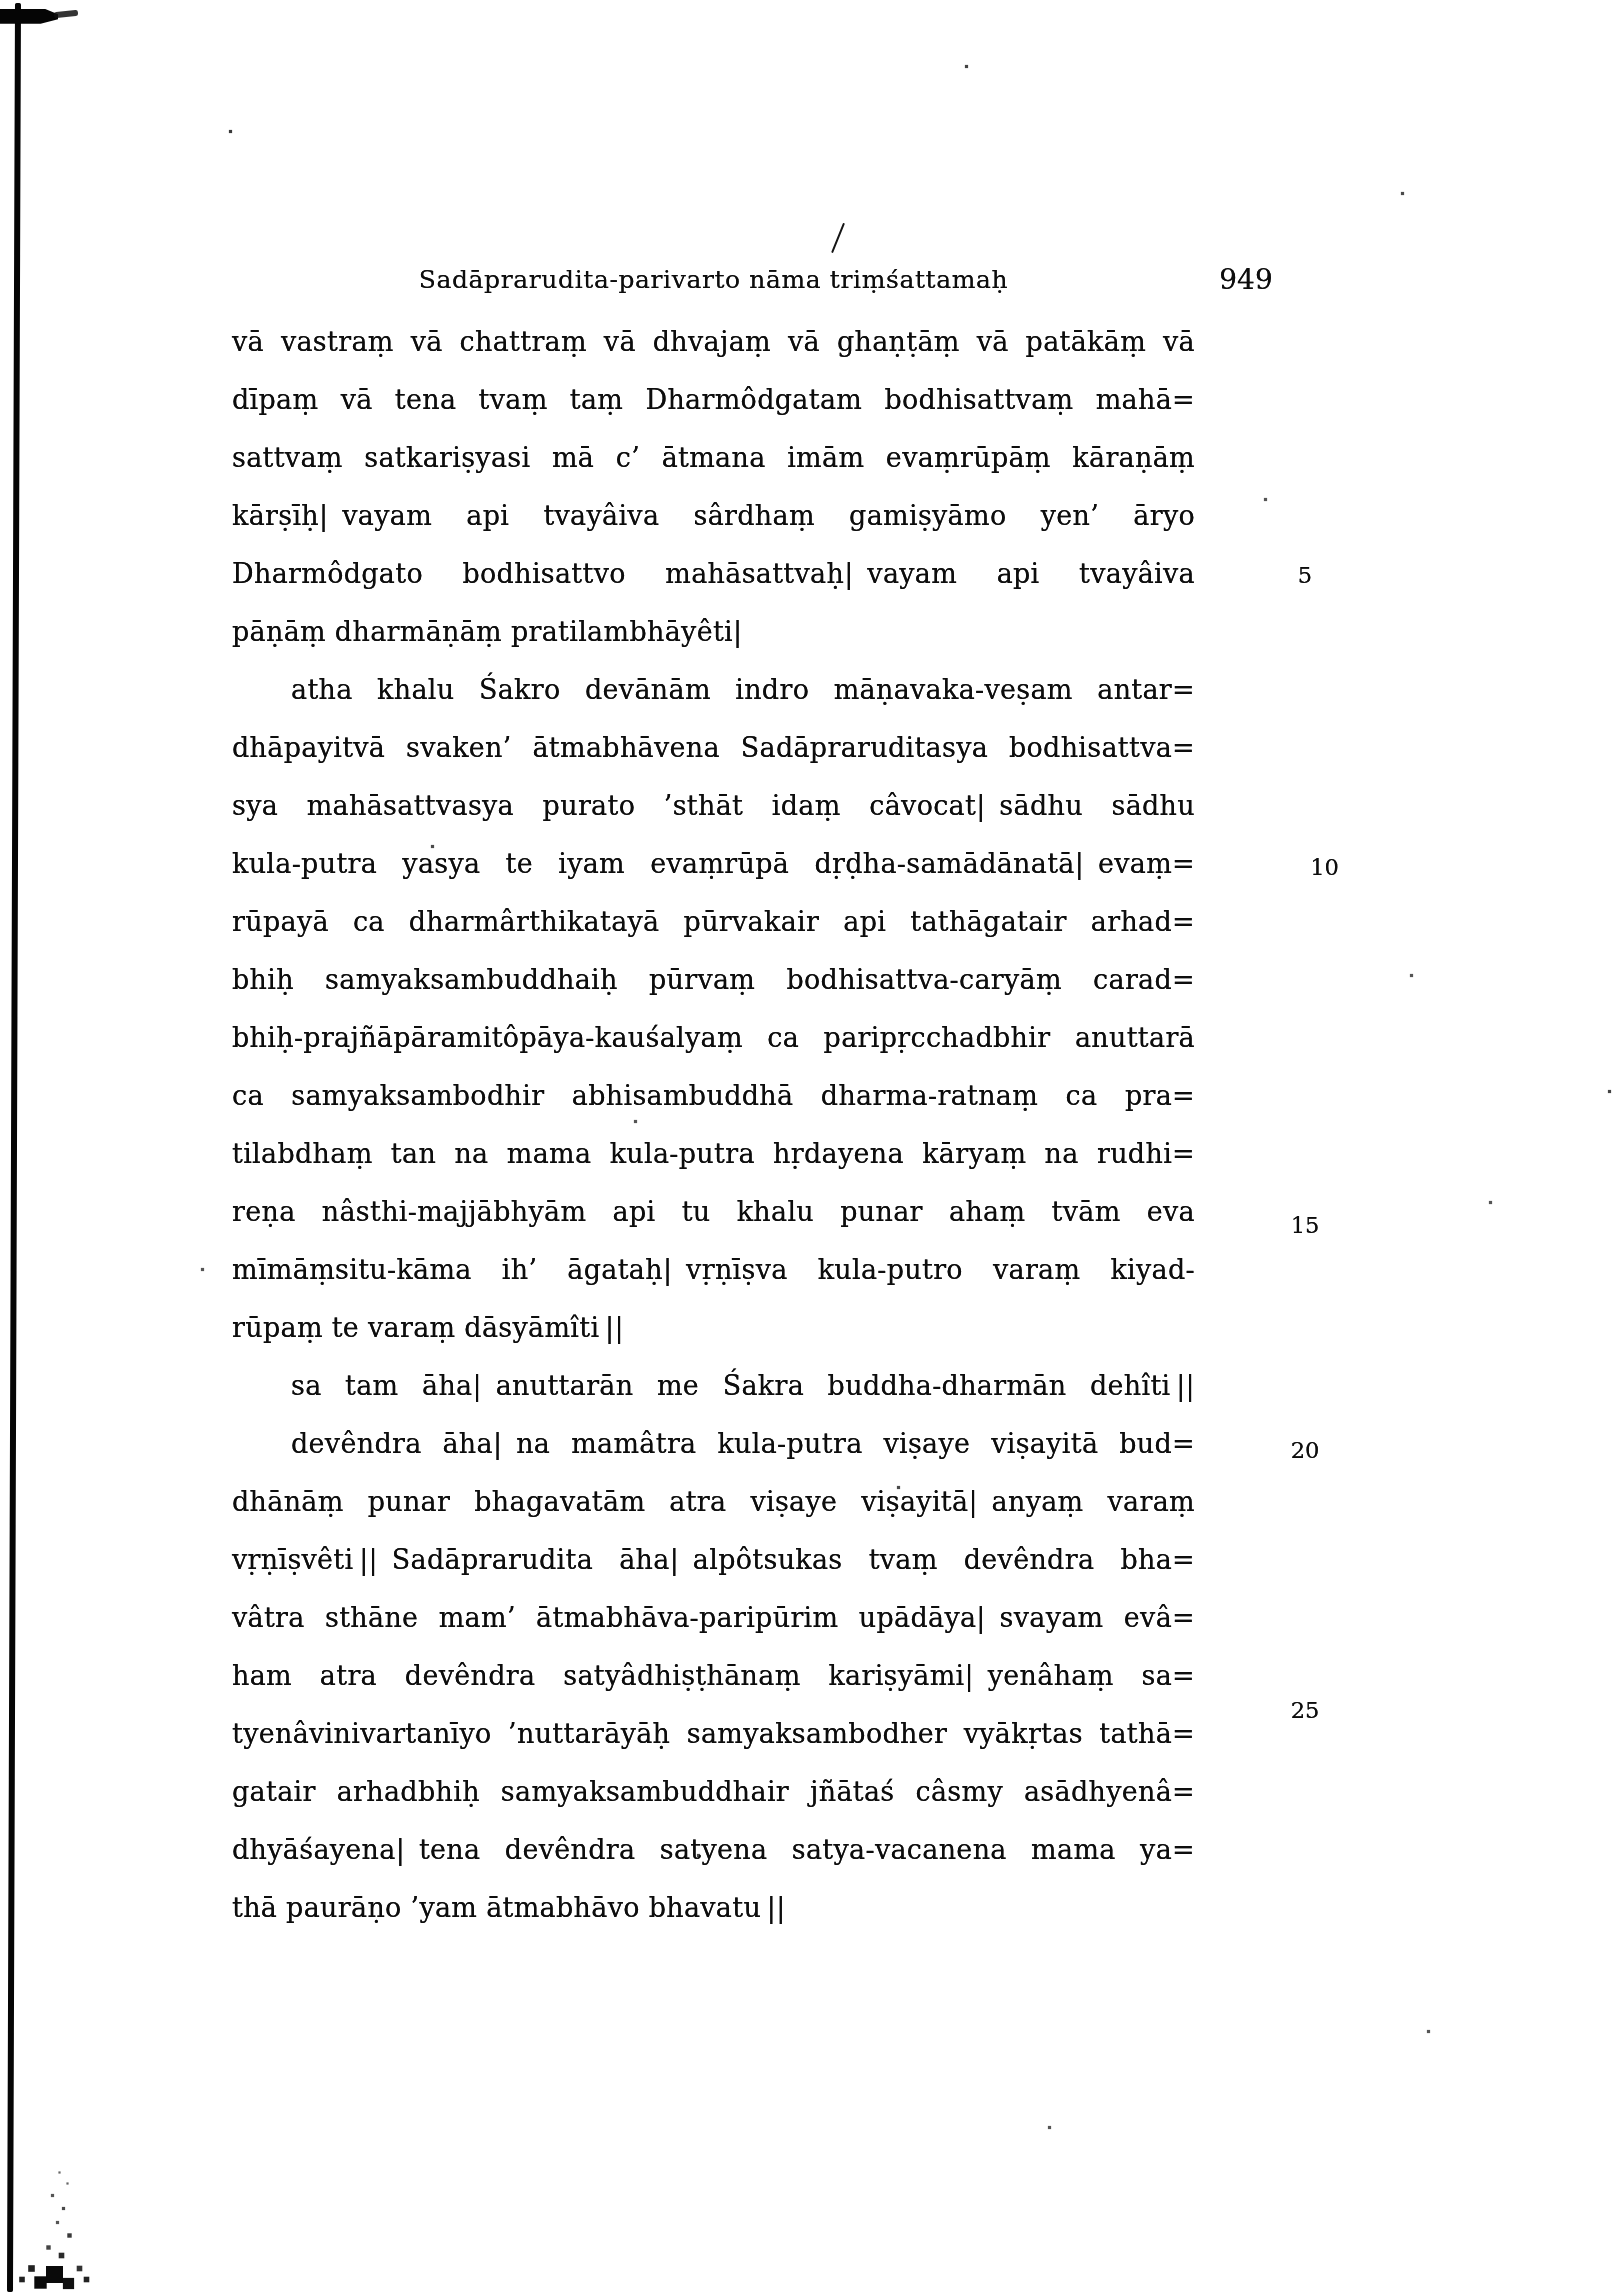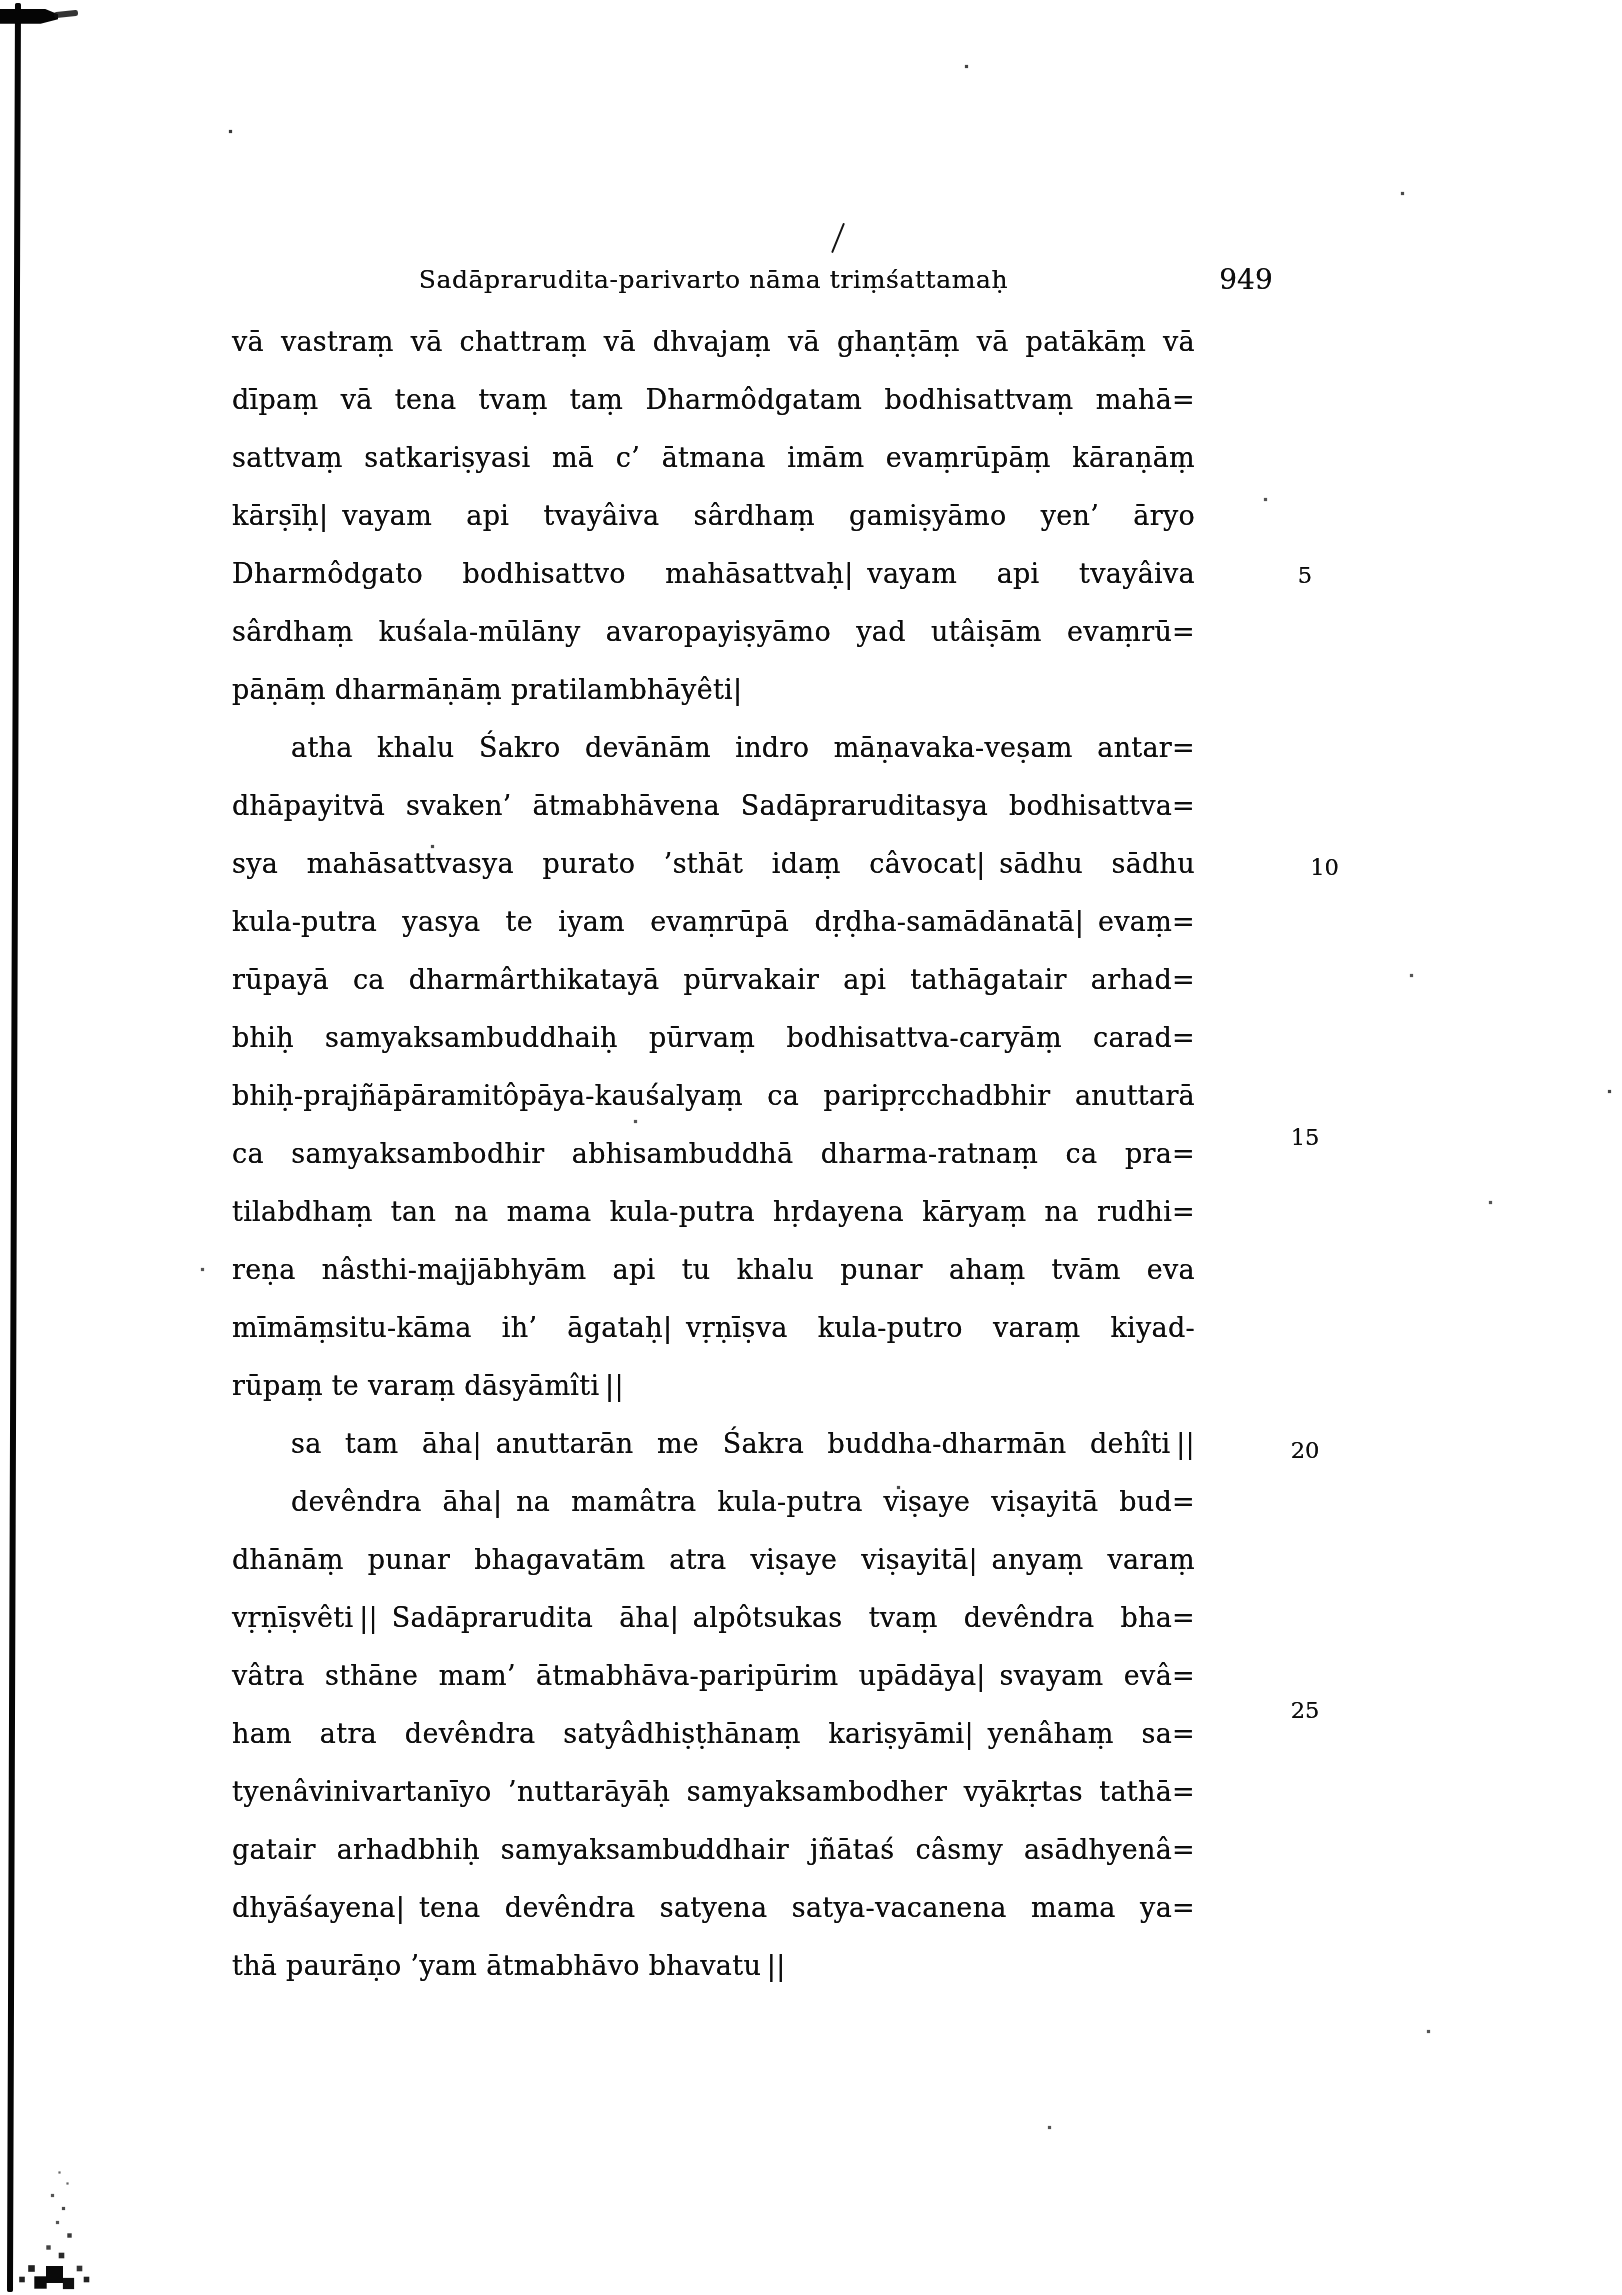--- a/index.html
+++ b/index.html
@@ -111,21 +111,20 @@
 
   <div id="header-row">Sadāprarudita-parivarto nāma triṃśattamaḥ</div>
   <div id="page-number">949</div>
 
   <div id="body-block">
     <div class="line j">vā vastraṃ vā chattraṃ vā dhvajaṃ vā ghaṇṭāṃ vā patākāṃ vā</div>
     <div class="line j">dīpaṃ vā tena tvaṃ taṃ Dharmôdgatam bodhisattvaṃ mahā=</div>
     <div class="line j">sattvaṃ satkariṣyasi mā c’ ātmana imām evaṃrūpāṃ kāraṇāṃ</div>
     <div class="line j">kārṣīḥ| vayam api tvayâiva sârdhaṃ gamiṣyāmo yen’ āryo</div>
     <div class="line j">Dharmôdgato bodhisattvo mahāsattvaḥ| vayam api tvayâiva</div>
-    <div class="line j">sârdhaṃ kuśala-mūlāny avaropayiṣyāmo yad utâiṣām evaṃrū=</div>
     <div class="line">pāṇāṃ dharmāṇāṃ pratilambhāyêti|</div>
     <div class="line j ind">atha khalu Śakro devānām indro māṇavaka-veṣam antar=</div>
     <div class="line j">dhāpayitvā svaken’ ātmabhāvena Sadāpraruditasya bodhisattva=</div>
     <div class="line j">sya mahāsattvasya purato ’sthāt idaṃ câvocat| sādhu sādhu</div>
     <div class="line j">kula-putra yasya te iyam evaṃrūpā dṛḍha-samādānatā| evaṃ=</div>
     <div class="line j">rūpayā ca dharmârthikatayā pūrvakair api tathāgatair arhad=</div>
     <div class="line j">bhiḥ samyaksambuddhaiḥ pūrvaṃ bodhisattva-caryāṃ carad=</div>
     <div class="line j">bhiḥ-prajñāpāramitôpāya-kauśalyaṃ ca paripṛcchadbhir anuttarā</div>
     <div class="line j">ca samyaksambodhir abhisambuddhā dharma-ratnaṃ ca pra=</div>
     <div class="line j">tilabdhaṃ tan na mama kula-putra hṛdayena kāryaṃ na rudhi=</div>
@@ -139,18 +138,18 @@
     <div class="line j">vâtra sthāne mam’ ātmabhāva-paripūrim upādāya| svayam evâ=</div>
     <div class="line j">ham atra devêndra satyâdhiṣṭhānaṃ kariṣyāmi| yenâhaṃ sa=</div>
     <div class="line j">tyenâvinivartanīyo ’nuttarāyāḥ samyaksambodher vyākṛtas tathā=</div>
     <div class="line j">gatair arhadbhiḥ samyaksambuddhair jñātaś câsmy asādhyenâ=</div>
     <div class="line j">dhyāśayena| tena devêndra satyena satya-vacanena mama ya=</div>
     <div class="line">thā paurāṇo ’yam ātmabhāvo bhavatu ||</div>
   </div>
 
   <div class="lnum" style="top:546px;">5</div>
   <div class="lnum" style="top:838px;text-align:right;">10</div>
-  <div class="lnum" style="top:1108px;text-align:center;">15</div>
+  <div class="lnum" style="top:1196px;text-align:center;">15</div>
   <div class="lnum" style="top:1421px;">20</div>
   <div class="lnum" style="top:1681px;">25</div>
 
 </div>
 
 
 </body></html>

